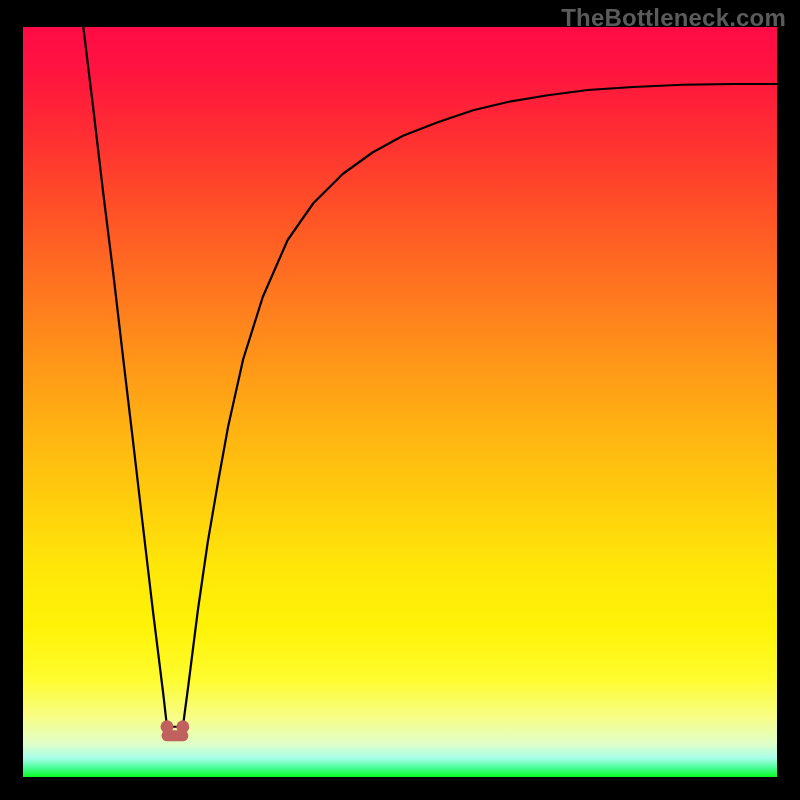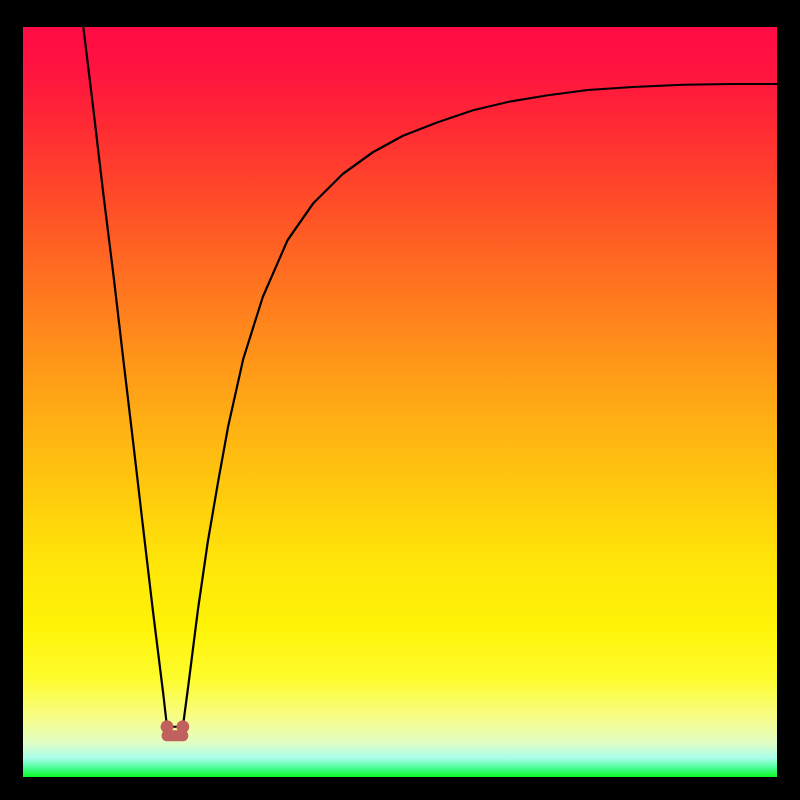--- a/index.html
+++ b/index.html
@@ -71,20 +71,21 @@
     fill: none;
     stroke: #c1615e;
     stroke-width: 11;
     stroke-linecap: round;
   }
 </style>
 </head>
 <body>
 
 <div class="frame">
+  <div class="watermark">TheBottleneck.com</div>
   <div class="plot">
     <div class="gradient-bg"></div>
     <svg class="curve" viewBox="0 0 754 750" preserveAspectRatio="none">
       <path id="curvePath" class="curve-path" d="M60.32 0.00 L70.12 80.25 L79.92 163.50 L90.48 248.25 L100.28 332.25 L110.08 414.75 L119.89 498.75 L129.69 582.00 L140.24 666.75 L144.01 699.75 L159.85 699.75 L165.13 660.00 L174.93 582.75 L184.73 515.25 L195.29 453.75 L205.09 399.75 L220.17 332.25 L239.77 270.00 L264.65 213.00 L290.29 176.25 L319.70 147.00 L349.86 125.25 L380.02 108.75 L414.70 95.25 L450.14 83.25 L484.82 75.00 L524.78 68.25 L564.75 63.00 L609.99 60.00 L659.75 57.75 L710.27 57.00 L754.00 57.00"></path>
       <path id="bridgePath" class="bridge" d="M144.014 708.75 L159.84799999999998 708.75"></path>
       <circle id="dotL" class="dot" r="6.5" cx="144.014" cy="699.75"></circle>
       <circle id="dotR" class="dot" r="6.5" cx="159.84799999999998" cy="699.75"></circle>
     </svg>
   </div>
 </div>

